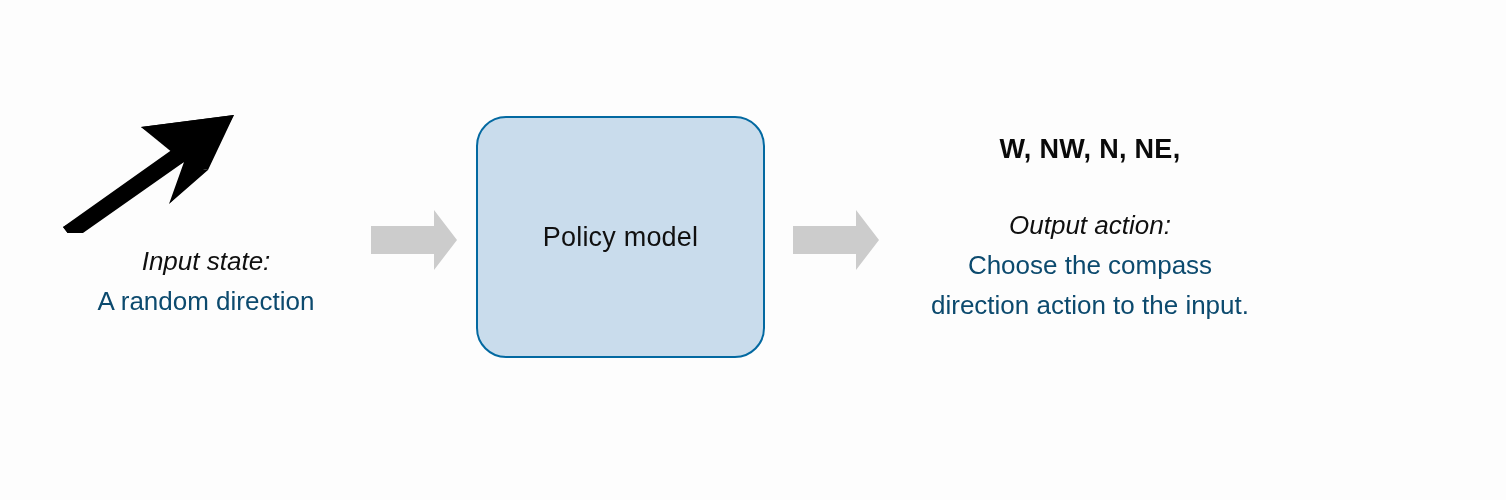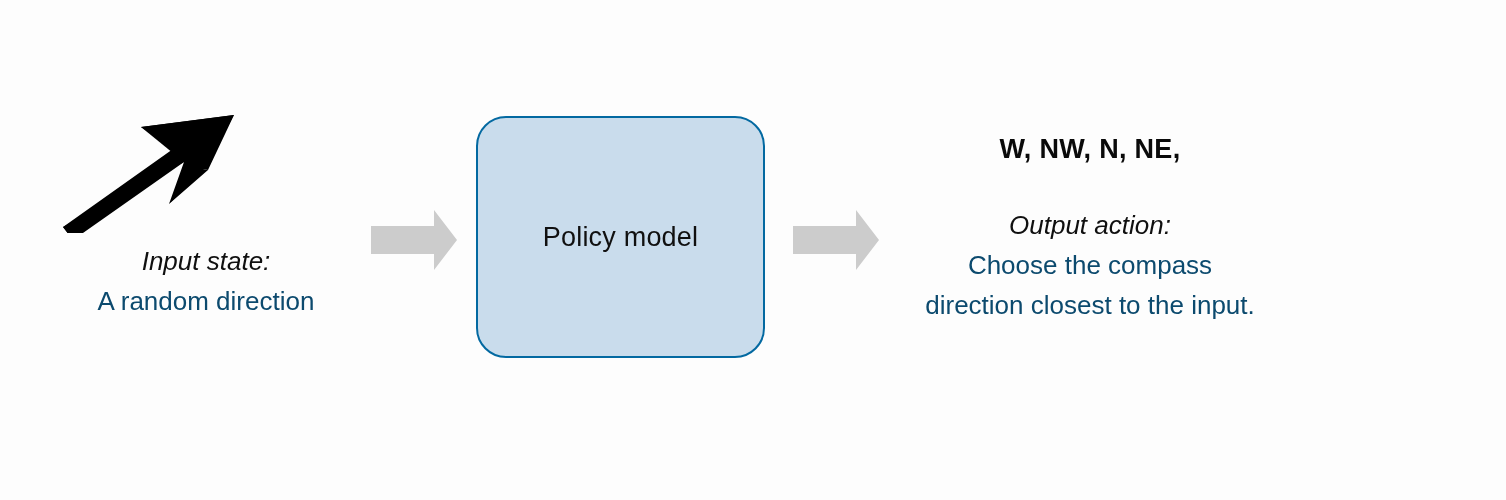--- a/index.html
+++ b/index.html
@@ -126,17 +126,17 @@
   <svg id="flow-arrow-2" class="flow-arrow" viewBox="0 0 95 64">
     <polygon fill="#cccccc" points="5,18 68,18 68,2 91,32 68,62 68,46 5,46"></polygon>
   </svg>
 
   <div id="output-block">
     <div class="action-list-line">W, NW, N, NE,</div>
 
     <div id="output-caption">
       <div class="caption-title">Output action:</div>
       <div class="caption-body">Choose the compass</div>
-      <div class="caption-body">direction closest to the input.</div>
+      <div class="caption-body">direction action to the input.</div>
     </div>
   </div>
 
 </div>
 
 </body></html>

